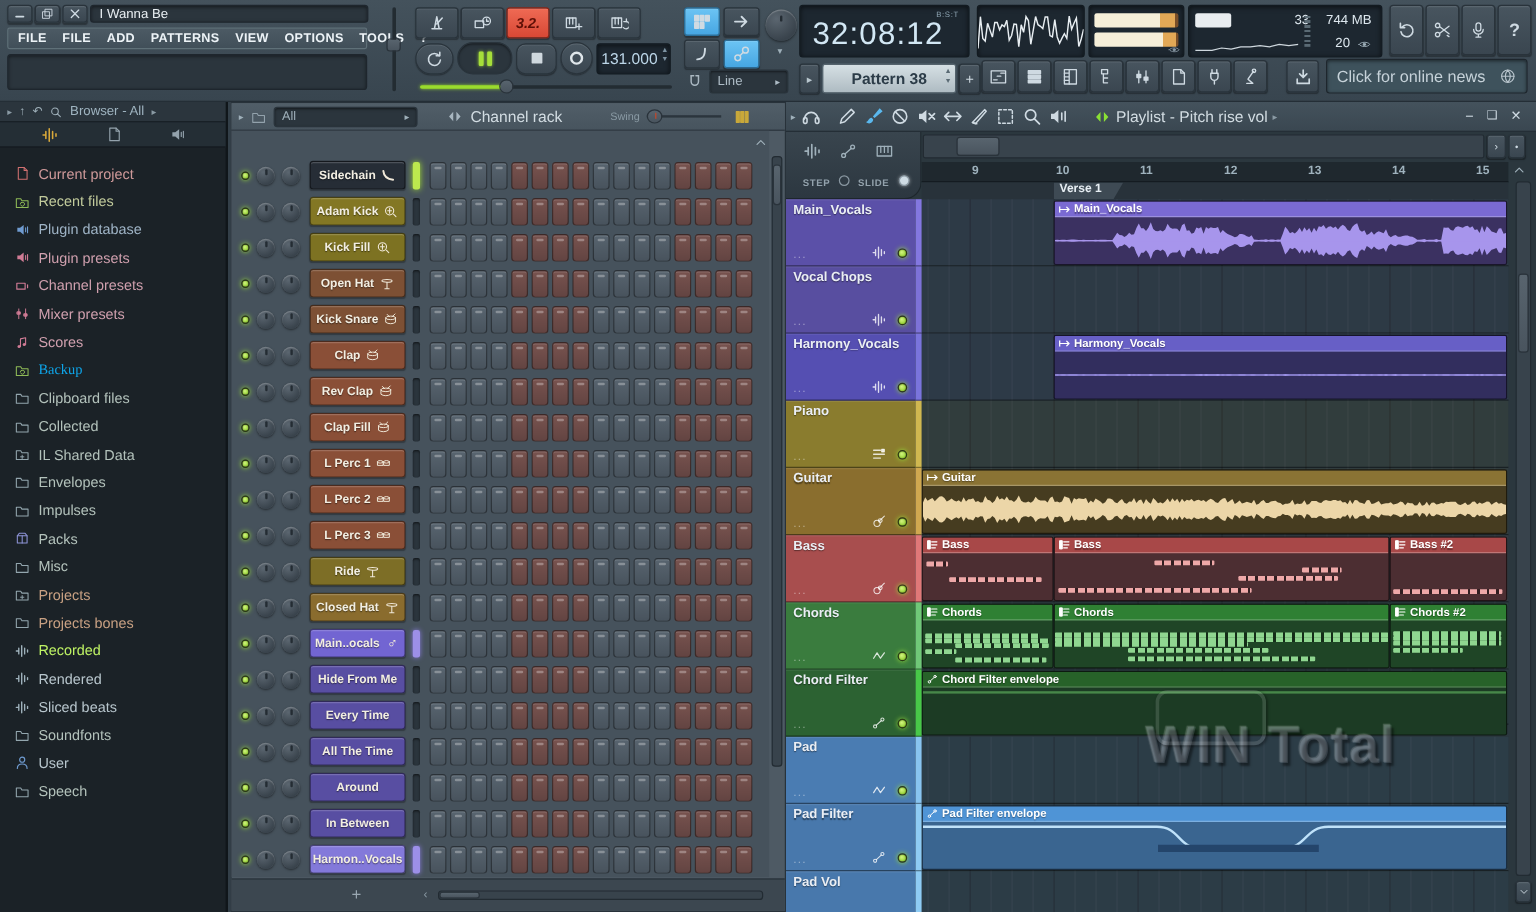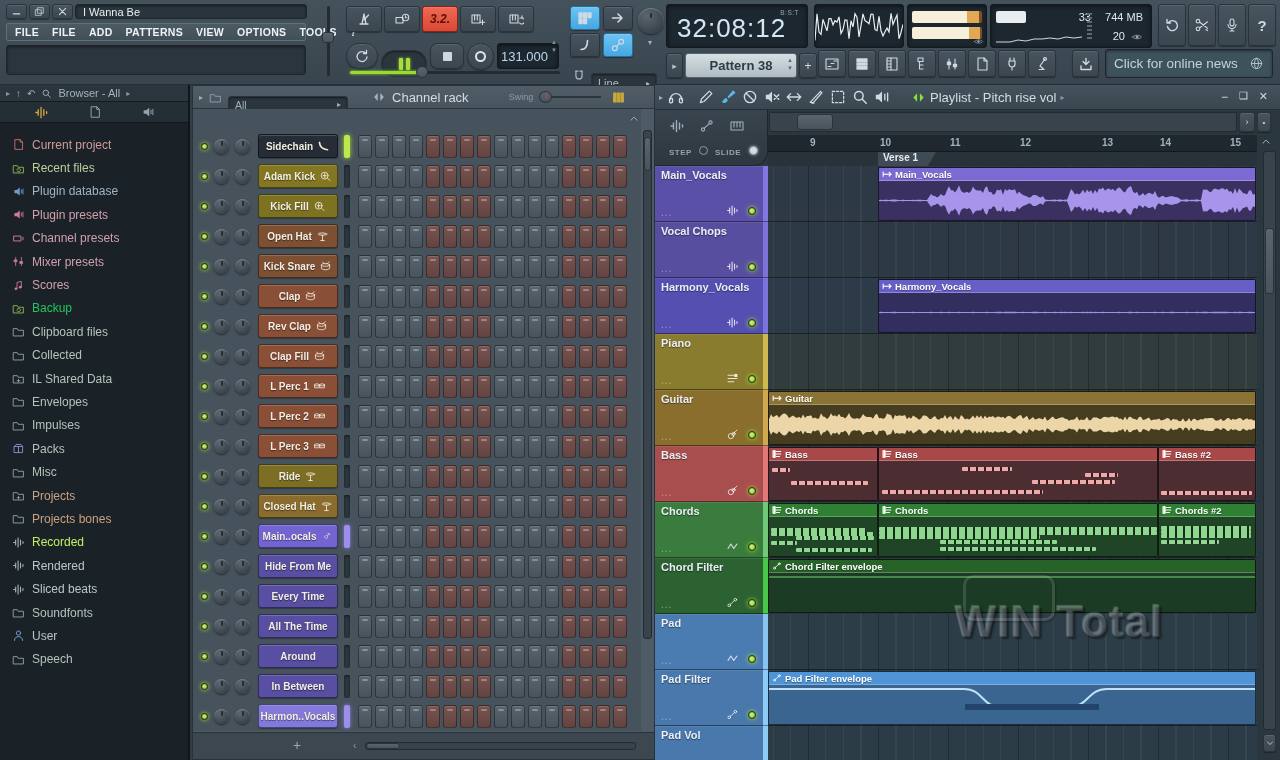--- a/index.html
+++ b/index.html
@@ -7,21 +7,21 @@
     font-family:"Liberation Sans", sans-serif; color:#cdd8de; }
   .p { position:absolute; }
   .flex { display:flex; align-items:center; }
   .ticon { display:inline-flex; align-items:center; justify-content:center; width:16px; height:16px; color:#cfdae2; }
   .ticon svg { width:100%; height:100%; display:block; }
   .tchar { font-size:12px; line-height:1; }
   .btn { background:linear-gradient(#48555f,#3a4650); border:1px solid #29333b; border-radius:3px;
     box-shadow:inset 0 1px 0 rgba(255,255,255,.10), 0 1px 1px rgba(0,0,0,.35);
     display:flex; align-items:center; justify-content:center; color:#cfdae2; }
   .btn.blue { background:linear-gradient(#6cc4f4,#46a6e2); color:#10304a; border-color:#2a6f9a; }
-  .btn.dark { background:#2b353d; box-shadow:inset 0 1px 2px rgba(0,0,0,.5);margin-top:15px; }
+  .btn.dark { background:#2b353d; box-shadow:inset 0 1px 2px rgba(0,0,0,.5); }
   .btn.red { background:linear-gradient(#ef6a54,#d84835); color:#5e0f06; border-color:#8a2416; }
   .recess { background:#2b353d; border:1px solid #1e262d; border-radius:3px; box-shadow:inset 0 1px 3px rgba(0,0,0,.5); }
   .screen { background:#1d2730; border:1px solid #121a20; border-radius:3px; box-shadow:inset 0 1px 4px rgba(0,0,0,.6); }
   .knob { border-radius:50%; background:radial-gradient(circle at 35% 30%, #5b6670, #39434c 72%);
     box-shadow:inset 0 1px 1px rgba(255,255,255,.25), 0 1px 2px rgba(0,0,0,.5); position:relative; }
   .knob::after { content:""; position:absolute; left:50%; top:18%; width:2px; height:5px; margin-left:-1px;
     background:#242c33; border-radius:1px; }
   .led { width:7px; height:7px; border-radius:50%; background:radial-gradient(circle at 40% 35%, #d2f47e, #86ca22);
     box-shadow:0 0 4px #9ae03a, inset 0 0 1px #3c5a10; border:1px solid #2c3a14; }
   
@@ -522,21 +522,21 @@
         </span>
         <span class="b-label" style="color: rgb(208, 160, 174);">Scores</span>
       </div>
       <div class="b-row">
         <span class="ticon" style="color: rgb(143, 186, 87);">
           <svg viewBox="0 0 16 16" fill="none" stroke="currentColor" stroke-width="1.1" stroke-linecap="round" stroke-linejoin="round">
             <path d="M2 4.5h4.5l1.2 2H14v7H2z"></path>
             <path d="M6 10a2.2 2 0 1 1 .8 1.6" stroke-width="1"></path>
           </svg>
         </span>
-        <span class="b-label" style="color: #22c55e;">Backup</span>
+        <span class="b-label" style="color: #0ea5e9; font-family: Liberation Serif, serif;">Backup</span>
       </div>
       <div class="b-row">
         <span class="ticon" style="color: rgb(147, 166, 174);">
           <svg viewBox="0 0 16 16" fill="none" stroke="currentColor" stroke-width="1.1" stroke-linecap="round" stroke-linejoin="round">
             <path d="M2 4.5h4.5l1.2 2H14v7H2z"></path>
           </svg>
         </span>
         <span class="b-label" style="color: rgb(179, 194, 187);">Clipboard files</span>
       </div>
       <div class="b-row">
@@ -1437,21 +1437,21 @@
     <div class="thumb" style="position:absolute;left:27px;top:1px;width:36px;height:16px;"></div>
   </div>
   <div class="btn p" style="left:584px;top:27px;width:16px;height:20px;font-size:9px;">›</div>
   <div class="btn p" style="left:602px;top:27px;width:14px;height:20px;font-size:8px;">•</div>
 
   <div class="p" style="left:113px;top:50px;width:489px;height:17px;background:#1f282e;border-bottom:1px solid #121a1f;" id="timeline">
       <span class="tl-num" style="left: 42px;">9</span>
       <span class="tl-num" style="left: 112px;">10</span>
       <span class="tl-num" style="left: 182px;">11</span>
       <span class="tl-num" style="left: 252px;">12</span>
-      <span class="tl-num" style="left: 322px; margin-left: 12px;">13</span>
+      <span class="tl-num" style="left: 322px;">13</span>
       <span class="tl-num" style="left: 392px;">14</span>
       <span class="tl-num" style="left: 462px;">15</span>
     </div>
   <div class="p" style="left:113px;top:67px;width:489px;height:14px;background:#28323a;">
     <div class="p" style="left:110px;top:0;width:58px;height:14px;background:#3e4a54;clip-path:polygon(0 0,100% 0,86% 100%,0 100%);padding-left:5px;font-size:10px;font-weight:bold;color:#e6edf2;"><span>Verse 1</span></div>
   </div>
 
   <div id="tracks" class="p" style="left:0;top:0;width:625px;height:675px;overflow:hidden;pointer-events:none;">
       <div class="lane" style="left: 113px; top: 81px; width: 489px; height: 56px; background-color: rgb(43, 56, 63); pointer-events: auto;">
         <div style="position: absolute; inset: 0px; background: rgb(91, 80, 168); opacity: 0.07; pointer-events: none;"></div>

